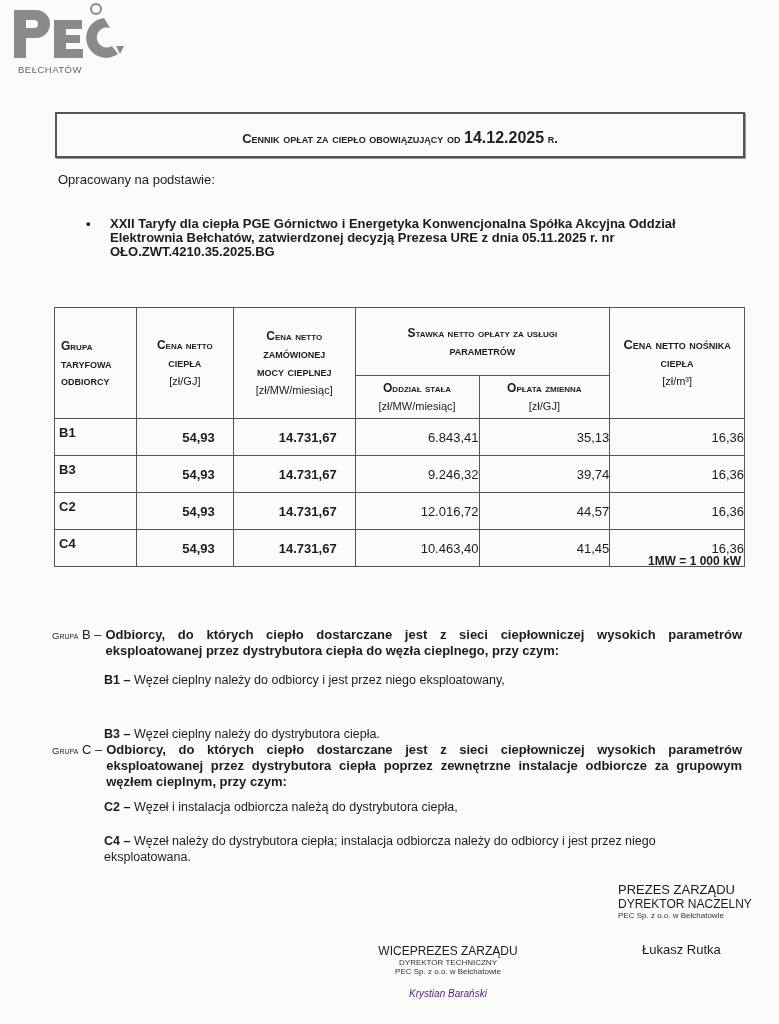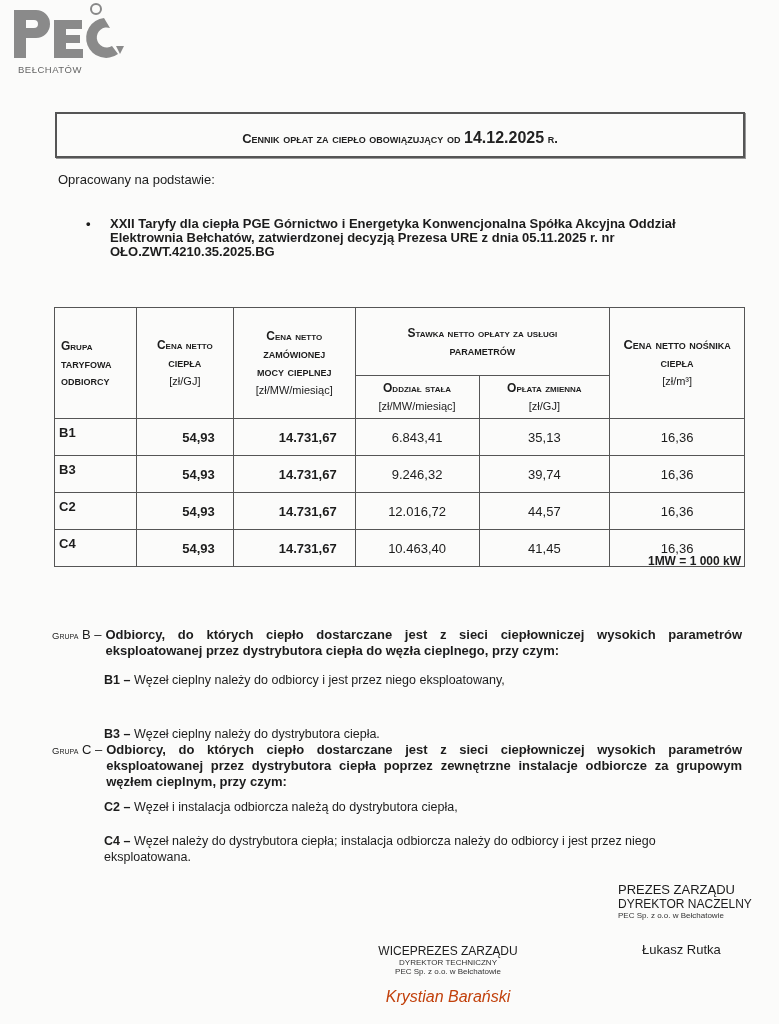--- a/index.html
+++ b/index.html
@@ -14,32 +14,32 @@
   .title-text .sc { font-variant: small-caps; }
   .intro { left:58px; top:172px; font-size:13px; }
   .bullets { left:84px; top:217px; width:660px; font-size:13px; line-height:14px; }
   .bullets .b { position:relative; padding-left:26px; margin-bottom:2px; }
   .bullets .b::before { content:"•"; position:absolute; left:2px; top:0; }
   .bold { font-weight:bold; }
   table.tariff { position:absolute; left:54px; top:307px; border-collapse:collapse; width:691px; }
   table.tariff td { border:1.5px solid #555; padding:0; font-size:13px; }
   .hdr { font-weight:bold; font-size:11px; font-variant:small-caps; text-align:center; line-height:18px; }
   .hdr .unit { font-weight:normal; font-variant:normal; font-size:11px; }
-  .num { text-align:center; height:36px; }
+  .num { text-align:right; height:36px; }
   .bnum { font-weight:bold; text-align:right; padding-right:18px !important; }
   .grp { font-weight:bold; padding-left:4px !important; vertical-align:top; padding-top:6px !important; }
   .note { right:38px; top:554px; font-size:12px; font-weight:bold; }
   .group-desc { left:52px; width:690px; font-size:13px; line-height:16px; }
   .group-desc .lbl { font-size:9.5px; font-variant:small-caps; font-weight:normal; }
   .group-desc .tb { font-weight:bold; text-align:justify; }
   .sub { left:104px; width:620px; font-size:12.5px; line-height:16px; }
   .sig1 { left:368px; top:944px; width:160px; text-align:center; font-size:12px; }
   .sig2 { left:618px; top:882px; width:140px; font-size:12px; }
   .stamp { font-size:8px; color:#333; line-height:9px; }
-  .italic { font-style:italic; font-size:16px; color:#c2410c; }
+  .italic { font-style:italic; font-size:10px; color:#4c1d95; }
 </style>
 </head>
 <body>
 
 <svg class="abs logo" viewBox="0 0 130 70">
   <g fill="#8a8a8a">
     <path d="M10 8 h22 a14 14 0 0 1 0 28 h-10 v20 h-12 z M22 18 v8 h8 a4 4 0 0 0 0 -8 z"></path>
     <path d="M50 18 h28 v9 h-16 v6 h14 v8 h-14 v6 h17 v9 h-29 z"></path>
     <path d="M100 16 a20 20 0 1 0 14 36 l-6 -8 a10 10 0 1 1 -2 -18 z"></path>
     <path d="M112 44 l8 0 l-4 8 z"></path>

